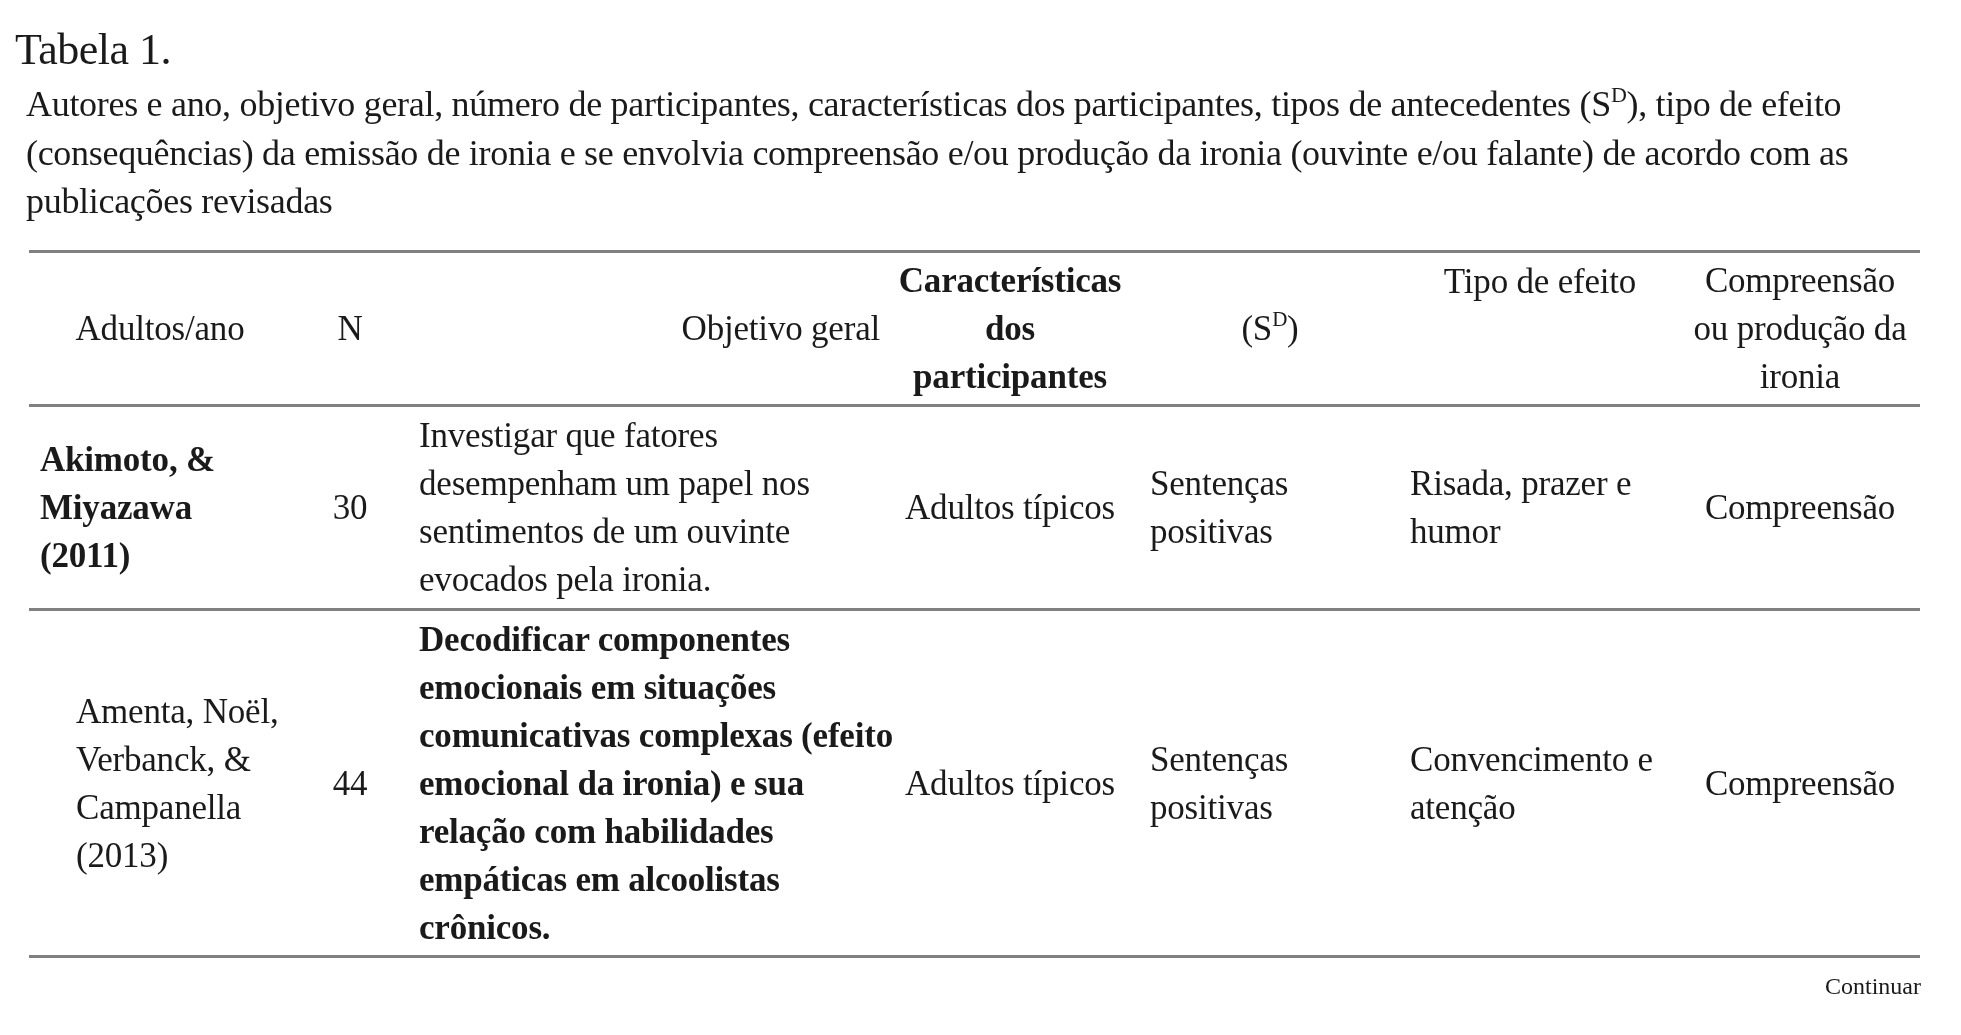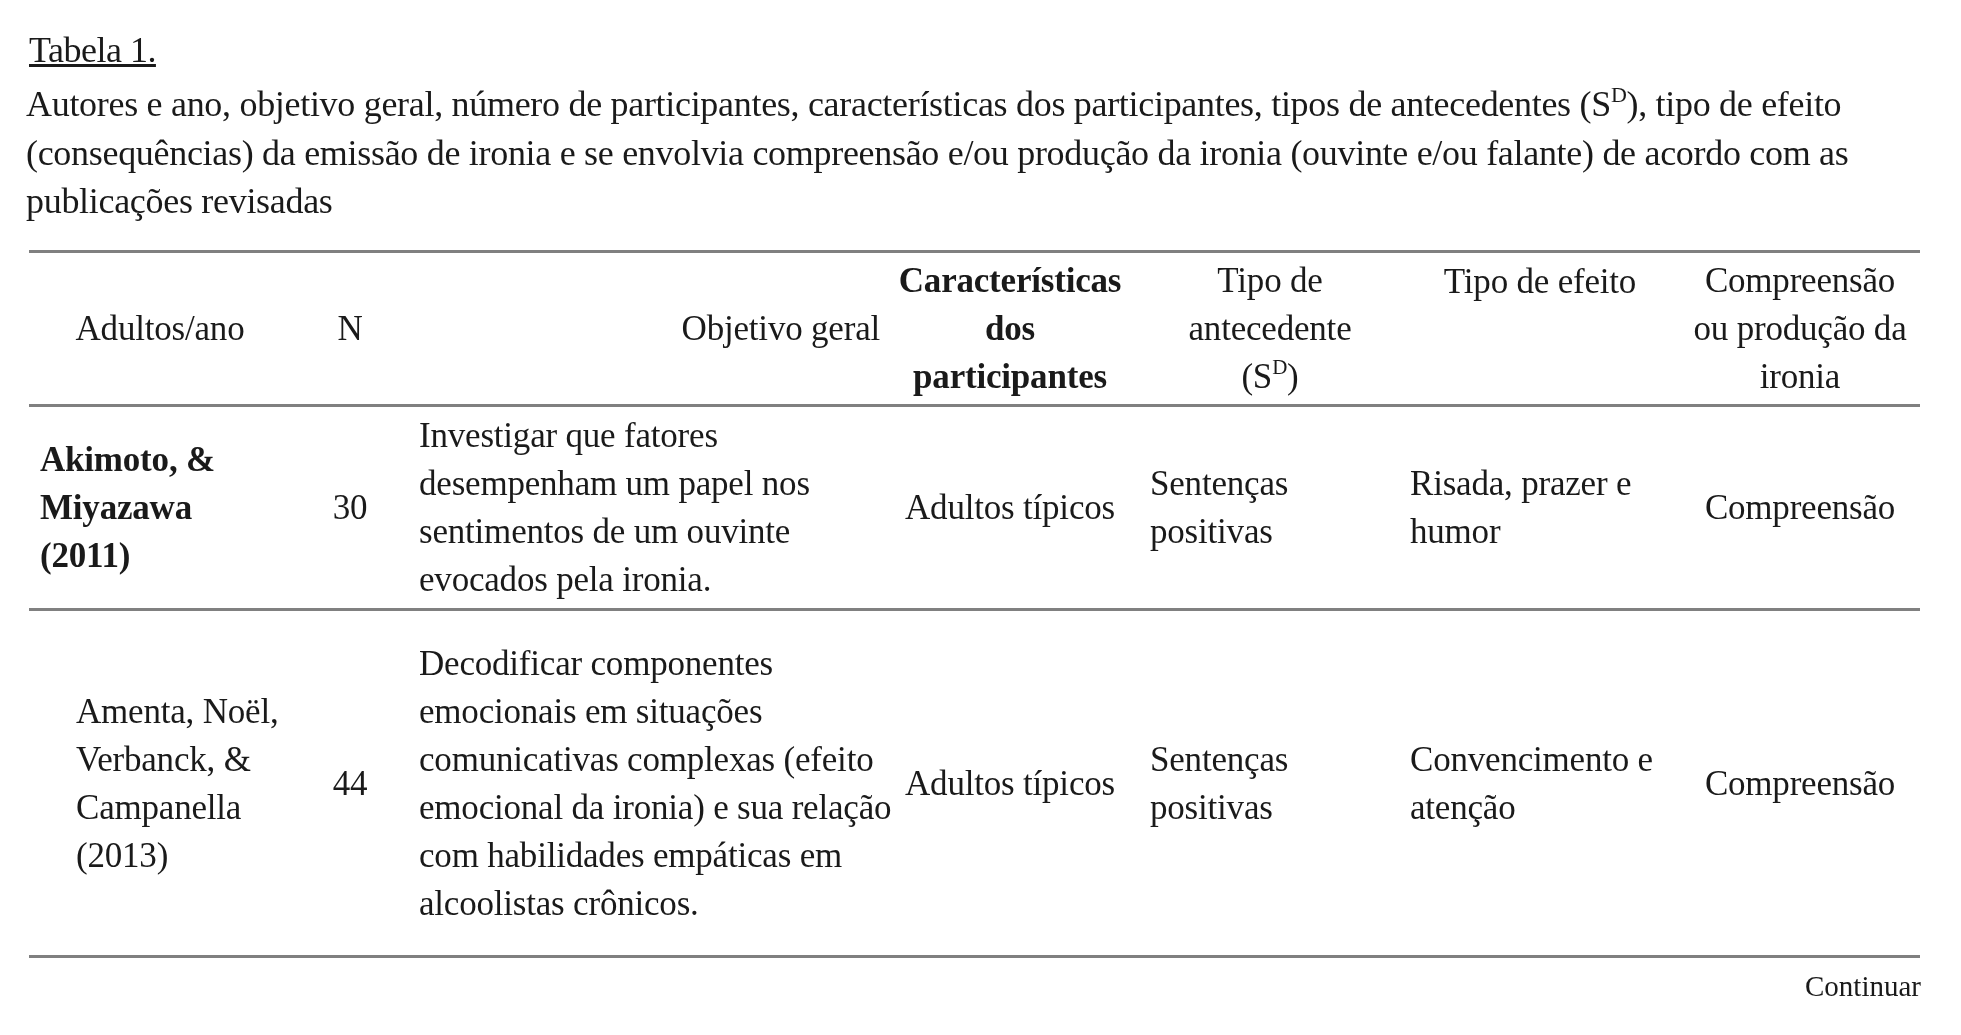--- a/index.html
+++ b/index.html
@@ -2,43 +2,43 @@
 <html><head>
 <meta charset="utf-8">
 <style>
   html, body { margin: 0; padding: 0; background: #ffffff; }
   body {
     width: 1961px; height: 1035px; position: relative; overflow: hidden;
     font-family: "Liberation Serif", "DejaVu Serif", serif;
     color: #1a1a1a;
   }
   .title {
-    position: absolute; left: 29px; top: 30px;
-    font-size: 36px; line-height: 40px; letter-spacing: -0.5px; text-decoration: underline;
+    position: absolute; left: 15px; top: 30px;
+    font-size: 44px; line-height: 40px; letter-spacing: -0.5px;
   }
   .caption {
     position: absolute; left: 26px; top: 80px; width: 1900px;
     font-size: 36px; line-height: 48.5px; 
     letter-spacing: -0.3px;
   }
   .caption sup { font-size: 22px; line-height: 0; vertical-align: 14px; }
   .rule {
     position: absolute; left: 29px; width: 1891px; height: 3px;
     background: #808080;
   }
   .cell {
     position: absolute; font-size: 35px; line-height: 48px;
     letter-spacing: -0.2px;
   }
   .head { text-align: center; }
   .vc { display: flex; flex-direction: column; justify-content: center; }
   .head sup { font-size: 21px; line-height: 0; vertical-align: 14px; }
   .continuar {
     position: absolute; right: 40px; top: 968px;
-    font-size: 29px; line-height: 36px;
+    font-size: 24px; line-height: 36px;
   }
 </style>
 </head>
 <body>
 
 <div class="title">Tabela 1.</div>
 
 <div class="caption"><span>Autores e ano, objetivo geral, número de participantes, características dos participantes, tipos de antecedentes (S</span><sup>D</sup><span>), tipo de efeito (consequências) da emissão de ironia e se envolvia compreensão e/ou produção da ironia (ouvinte e/ou falante) de acordo com as publicações revisadas</span></div>
 
 <div class="rule" style="top:250px"></div>
@@ -53,21 +53,20 @@
   <div class="cell head vc" style="left:310px; width:80px; top:256px; height:146px;">
       <span>N</span>
     </div>
   <div class="cell head vc" style="left:410px; width:470px; top:256px; height:146px;align-items:flex-end;">
       <span>Objetivo geral</span>
     </div>
   <div class="cell head vc" style="left:890px; width:240px; top:256px; height:146px;font-weight:bold;">
       <span>Características dos participantes</span>
     </div>
   <div class="cell head vc" style="left:1160px; width:220px; top:256px; height:146px;">
-    <span>Tipo de antecedente</span>
     <span><span>(S</span><sup>D</sup><span>)</span></span>
   </div>
   <div class="cell head" style="left:1400px; width:280px; top:258px;"><span>Tipo de efeito</span></div>
   <div class="cell head vc" style="left:1690px; width:220px; top:256px; height:146px;">
       <span>Compreensão ou produção da ironia</span>
     </div>
 </div>
 
 <div>
   <div class="cell vc" style="left:40px; width:240px; top:410px; height:196px;font-weight:bold;">
@@ -93,21 +92,21 @@
     </div>
 </div>
 
 <div>
   <div class="cell vc" style="left:40px; width:240px; top:614px; height:339px;margin-left:36px;">
       <span>Amenta, Noël, Verbanck, &amp; Campanella (2013)</span>
     </div>
   <div class="cell head vc" style="left:310px; width:80px; top:614px; height:339px;">
       <span>44</span>
     </div>
-  <div class="cell vc" style="left:419px; width:475px; top:614px; height:339px;">
+  <div class="cell vc" style="left:419px; width:475px; top:614px; height:339px;font-weight:bold;">
       <span>Decodificar componentes emocionais em situações comunicativas complexas (efeito emocional da ironia) e sua relação com habilidades empáticas em alcoolistas crônicos.</span>
     </div>
   <div class="cell head vc" style="left:885px; width:250px; top:614px; height:339px;">
       <span>Adultos típicos</span>
     </div>
   <div class="cell vc" style="left:1150px; width:180px; top:614px; height:339px;">
       <span>Sentenças positivas</span>
     </div>
   <div class="cell vc" style="left:1410px; width:250px; top:614px; height:339px;">
       <span>Convencimento e atenção</span>

